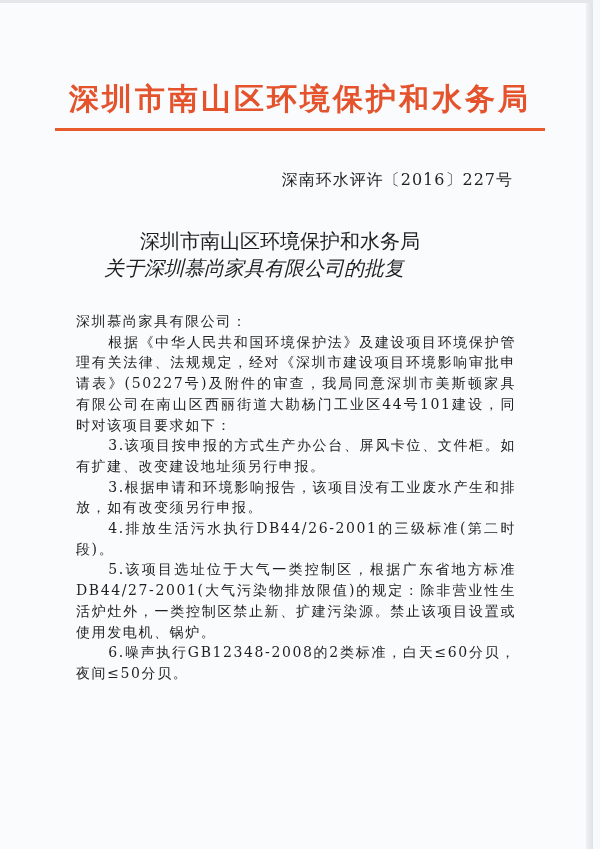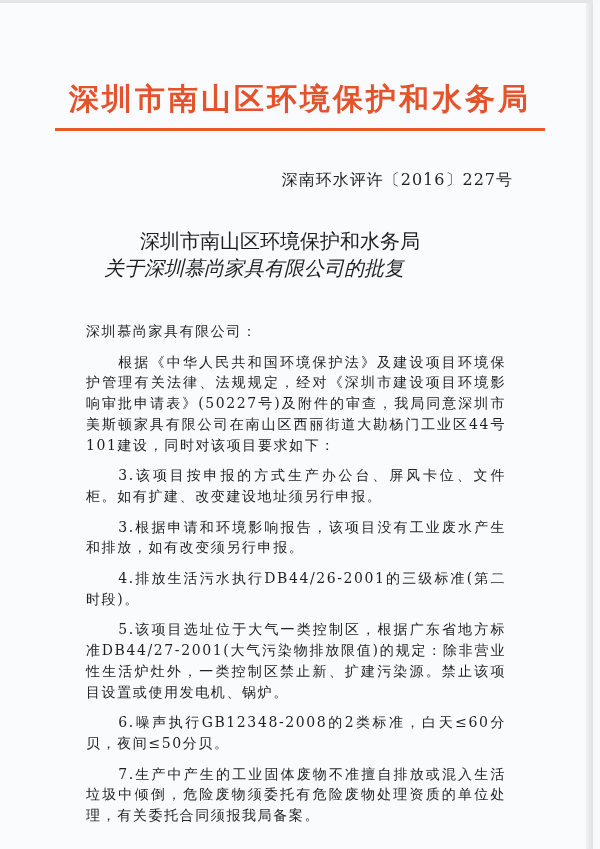--- a/index.html
+++ b/index.html
@@ -75,21 +75,21 @@
       position: absolute;
       left: 76px;
       top: 308px;
       width: 440px;
       font-size: 14px;
       line-height: 20.7px;
       letter-spacing: 1.6px;
       text-align: justify;
     }
     .body-text p {
-      margin: 10px;
+      margin: 0;
     }
     .body-text .indent {
       text-indent: 2.3em;
     }
   </style>
 </head>
 <body>
 
 <div class="page">
   <div class="edge"></div>
@@ -103,15 +103,14 @@
   <div class="doc-title l2">关于深圳慕尚家具有限公司的批复</div>
 
   <div class="body-text">
     <p>深圳慕尚家具有限公司：</p>
     <p class="indent">根据《中华人民共和国环境保护法》及建设项目环境保护管理有关法律、法规规定，经对《深圳市建设项目环境影响审批申请表》(50227号)及附件的审查，我局同意深圳市美斯顿家具有限公司在南山区西丽街道大勘杨门工业区44号101建设，同时对该项目要求如下：</p>
     <p class="indent">3.该项目按申报的方式生产办公台、屏风卡位、文件柜。如有扩建、改变建设地址须另行申报。</p>
     <p class="indent">3.根据申请和环境影响报告，该项目没有工业废水产生和排放，如有改变须另行申报。</p>
     <p class="indent">4.排放生活污水执行DB44/26-2001的三级标准(第二时段)。</p>
     <p class="indent">5.该项目选址位于大气一类控制区，根据广东省地方标准DB44/27-2001(大气污染物排放限值)的规定：除非营业性生活炉灶外，一类控制区禁止新、扩建污染源。禁止该项目设置或使用发电机、锅炉。</p>
     <p class="indent">6.噪声执行GB12348-2008的2类标准，白天≤60分贝，夜间≤50分贝。</p>
-    <p class="indent">7.生产中产生的工业固体废物不准擅自排放或混入生活垃圾中倾倒，危险废物须委托有危险废物处理资质的单位处理，有关委托合同须报我局备案。</p>
   </div>
 </div>
 
 </body></html>

